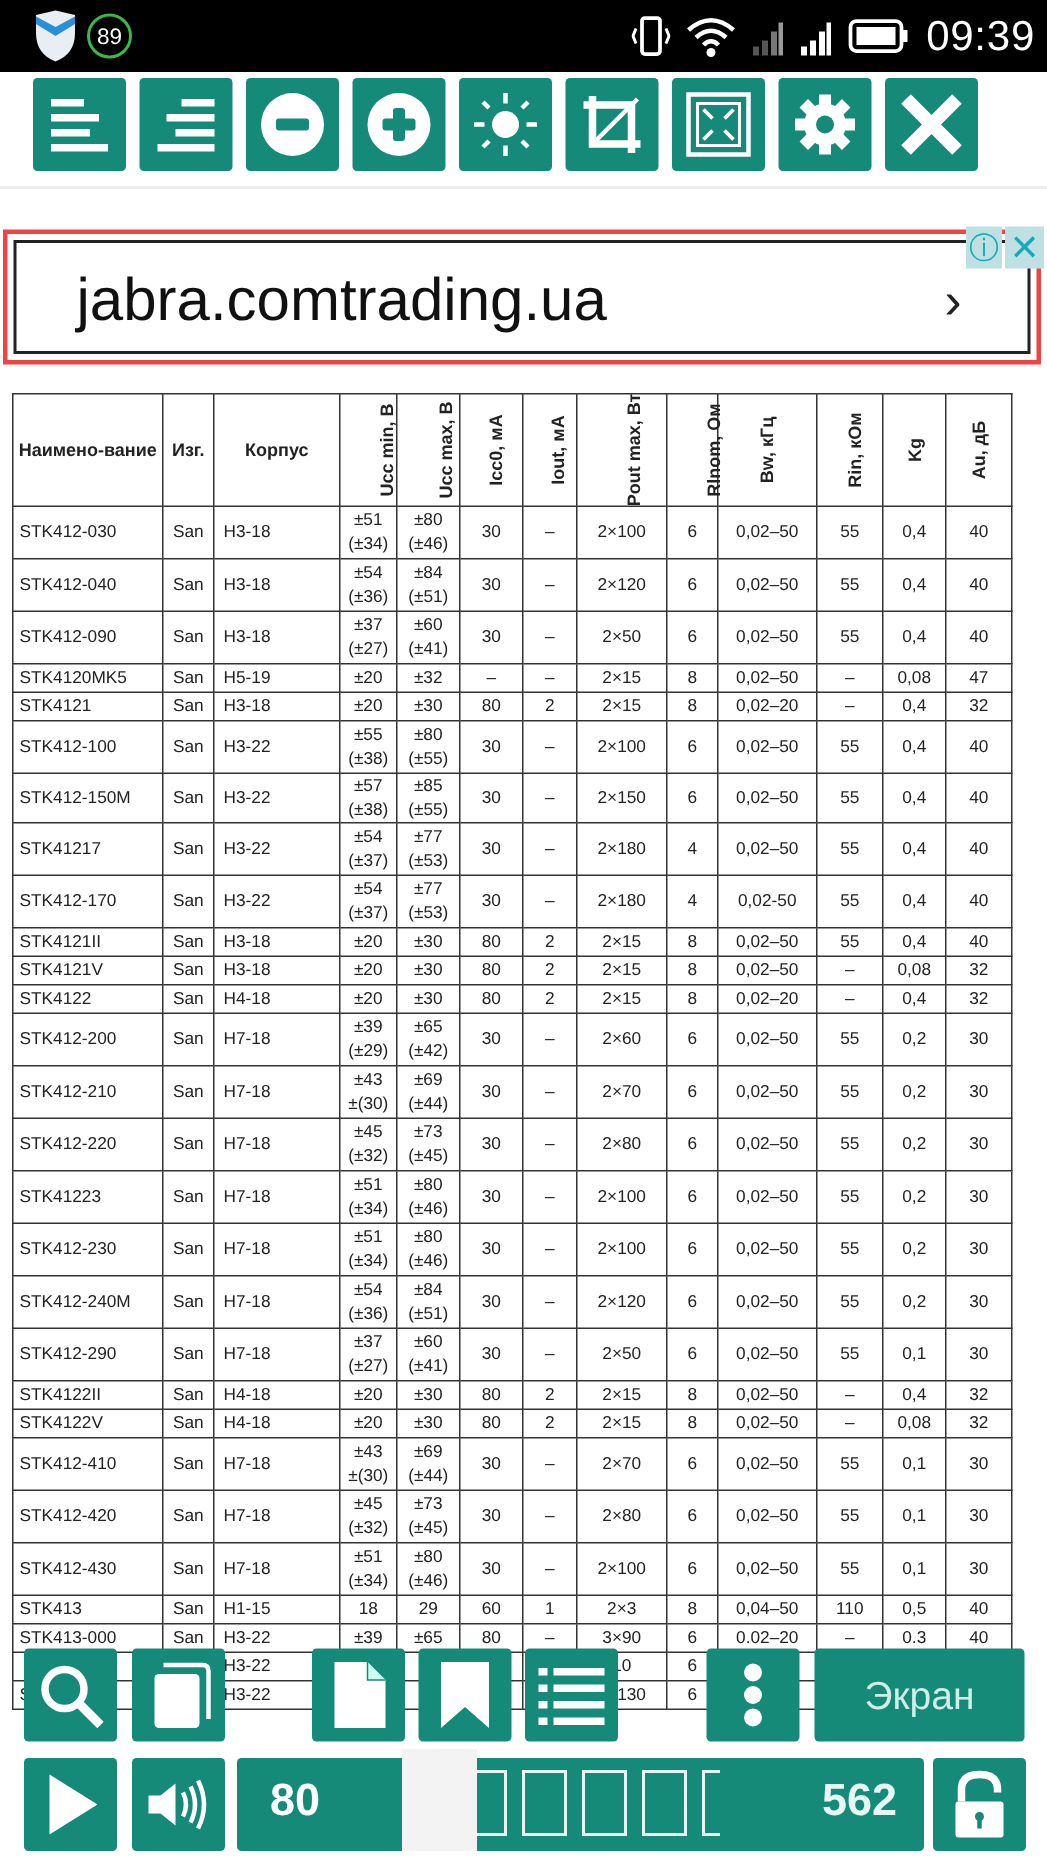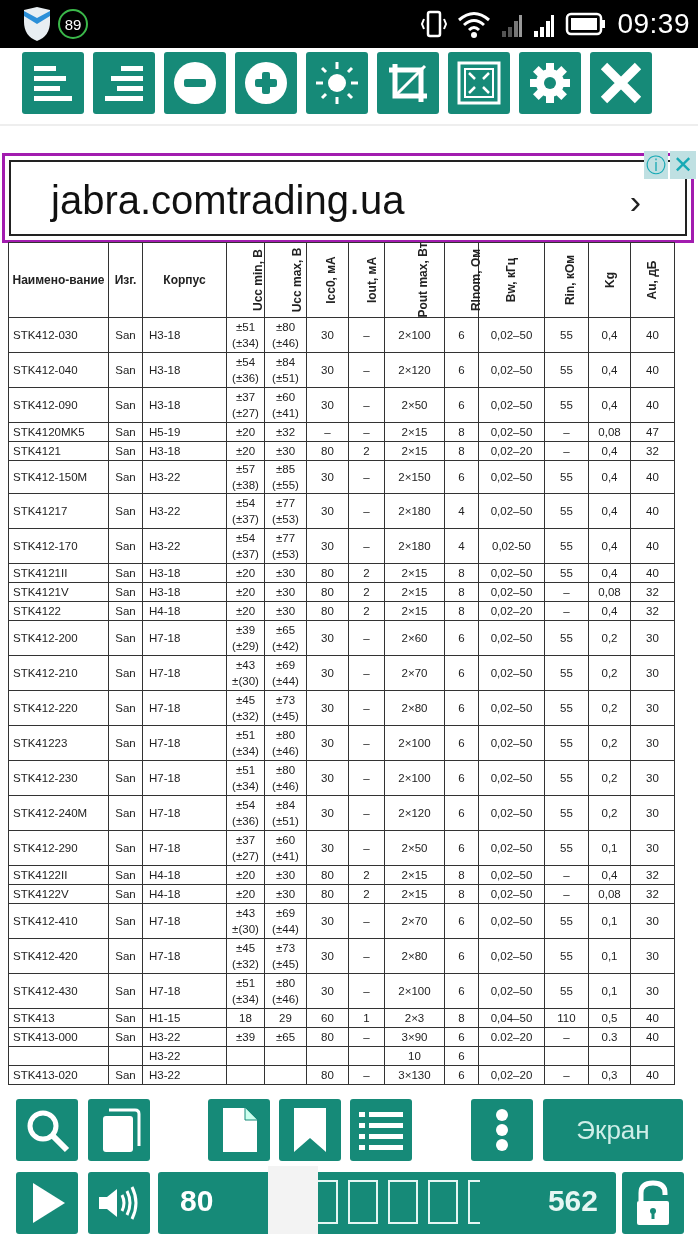--- a/index.html
+++ b/index.html
@@ -7,27 +7,27 @@
   .statusbar{position:absolute;left:0;top:0;width:698px;height:48px;background:#000;color:#fff;}
   .sb-left{position:absolute;left:20px;top:6px;display:flex;align-items:center;gap:4px;}
   .shield{width:34px;height:36px;}
   .badge89{width:30px;height:30px;border:2.5px solid #3bb84a;border-radius:50%;display:flex;align-items:center;justify-content:center;font-size:15px;color:#fff;box-sizing:border-box;}
   .sb-right{position:absolute;right:8px;top:6px;display:flex;align-items:center;gap:10px;height:36px;}
   .clock{font-size:28px;color:#fff;letter-spacing:0.5px;}
   .toolbar{position:absolute;top:52px;left:22px;display:flex;gap:9px;}
   .tbtn{width:62px;height:62px;background:#168a78;border-radius:3px;display:flex;align-items:center;justify-content:center;}
   .tbtn svg{width:46px;height:46px;}
   .sep{position:absolute;left:0;top:124px;width:698px;height:2px;background:#eee;}
-  .ad{position:absolute;left:2px;top:153px;width:692px;height:90px;border:3px solid #a21caf;box-sizing:border-box;background:#fff;}
+  .ad{position:absolute;left:2px;top:153px;width:692px;height:90px;border:3px solid #ef4444;box-sizing:border-box;background:#fff;}
   .ad-inner{position:absolute;left:4px;top:4px;right:4px;bottom:4px;border:2px solid #222;}
   .ad-text{position:absolute;left:46px;top:22px;font-size:40px;color:#111;}
   .ad-chev{position:absolute;right:50px;top:26px;font-size:34px;color:#222;}
   .ad-info{position:absolute;right:30px;top:151px;width:24px;height:28px;background:#bfe0e2;color:#17a9b5;font-size:20px;display:flex;align-items:center;justify-content:center;}
   .ad-close{position:absolute;right:2px;top:151px;width:26px;height:28px;background:#bfe0e2;color:#17a9b5;font-size:24px;display:flex;align-items:center;justify-content:center;}
-  .doc{position:absolute;left:8px;top:242px;width:666px;}
+  .doc{position:absolute;left:8px;top:262px;width:666px;}
   table{border-collapse:collapse;width:666px;table-layout:fixed;font-size:11.5px;color:#222;}
   th,td{border:1.5px solid #333;text-align:center;padding:0;}
   th{height:74px;font-size:12px;font-weight:bold;}
   td.name{text-align:left;padding-left:4px;}
   td.case{text-align:left;padding-left:6px;}
   .vhdr{display:inline-block;transform:rotate(-90deg);white-space:nowrap;}
   .dual{line-height:16px;}
   .bbtn{position:absolute;background:#168a78;border-radius:3px;display:flex;align-items:center;justify-content:center;color:#fff;}
   .bbtn svg{width:48px;height:48px;}
   .ekran{font-size:26px;color:#cfeee8;}
@@ -298,20 +298,41 @@
           <td>±30</td>
           <td>80</td>
           <td>2</td>
           <td>2×15</td>
           <td>8</td>
           <td>0,02–20</td>
           <td>–</td>
           <td>0,4</td>
           <td>32</td>
         </tr>
+        <tr style="height: 35px;">
+          <td class="name">STK412-100</td>
+          <td>San</td>
+          <td class="case">H3-22</td>
+          <td class="dual">
+            <div>±55</div>
+            <div>(±38)</div>
+          </td>
+          <td class="dual">
+            <div>±80</div>
+            <div>(±55)</div>
+          </td>
+          <td>30</td>
+          <td>–</td>
+          <td>2×100</td>
+          <td>6</td>
+          <td>0,02–50</td>
+          <td>55</td>
+          <td>0,4</td>
+          <td>40</td>
+        </tr>
         <tr style="height: 21px;">
           <td class="name">STK412-150M</td>
           <td>San</td>
           <td class="case">H3-22</td>
           <td class="dual">
             <div>±57</div>
             <div>(±38)</div>
           </td>
           <td class="dual">
             <div>±85</div>

